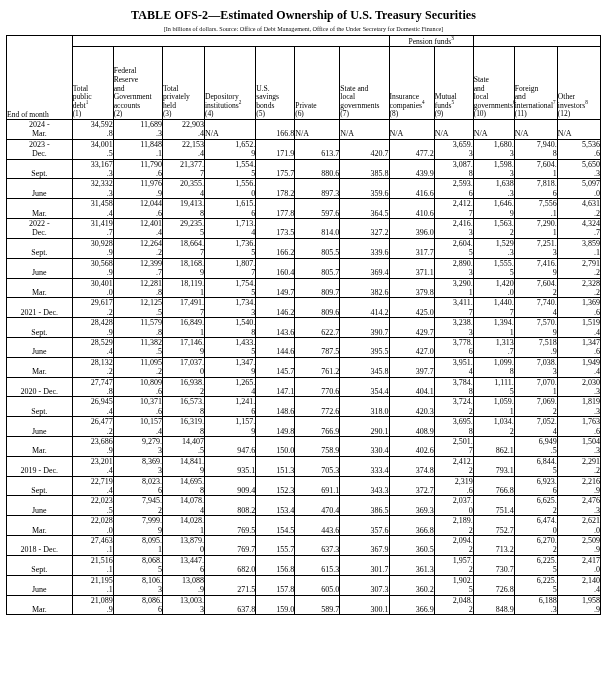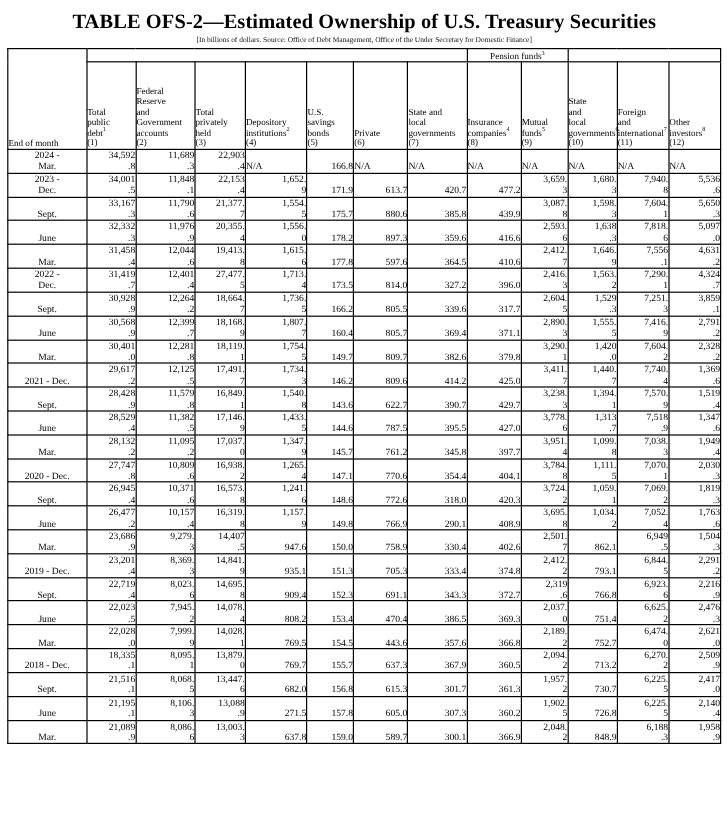--- a/index.html
+++ b/index.html
@@ -17,21 +17,21 @@
   .page {
     width: 607px;
     height: 700px;
     position: relative;
     box-sizing: border-box;
     padding: 4px 6px 0 6px;
   }
   .doc-title {
     text-align: center;
     font-weight: bold;
-    font-size: 17px;
+    font-size: 12px;
     font-family: "Liberation Serif", serif;
     letter-spacing: 0.1px;
     margin: 4px 0 2px 0;
   }
   .doc-subtitle {
     text-align: center;
     font-size: 6.2px;
     font-family: "Liberation Serif", serif;
     margin: 0 0 3px 0;
     color: #111;
@@ -282,21 +282,21 @@
           <td class="cell cell-num">4,631
 .2</td>
         </tr>
         <tr>
           <td class="row-label">2022 -
 Dec.</td>
           <td class="cell cell-num">31,419
 .7</td>
           <td class="cell cell-num">12,401
 .4</td>
-          <td class="cell cell-num">27,477.
+          <td class="cell cell-num">29,235.
 5</td>
           <td class="cell cell-num">1,713.
 4</td>
           <td class="cell cell-num">173.5</td>
           <td class="cell cell-num">814.0</td>
           <td class="cell cell-num">327.2</td>
           <td class="cell cell-num">396.0</td>
           <td class="cell cell-num">2,416.
 3</td>
           <td class="cell cell-num">1,563.
@@ -636,21 +636,21 @@
           <td class="cell cell-num">2,189.
 2</td>
           <td class="cell cell-num">752.7</td>
           <td class="cell cell-num">6,474.
 0</td>
           <td class="cell cell-num">2,621
 .0</td>
         </tr>
         <tr>
           <td class="row-label">2018 - Dec.</td>
-          <td class="cell cell-num">18,335
+          <td class="cell cell-num">27,463
 .1</td>
           <td class="cell cell-num">8,095.
 1</td>
           <td class="cell cell-num">13,879.
 0</td>
           <td class="cell cell-num">769.7</td>
           <td class="cell cell-num">155.7</td>
           <td class="cell cell-num">637.3</td>
           <td class="cell cell-num">367.9</td>
           <td class="cell cell-num">360.5</td>

